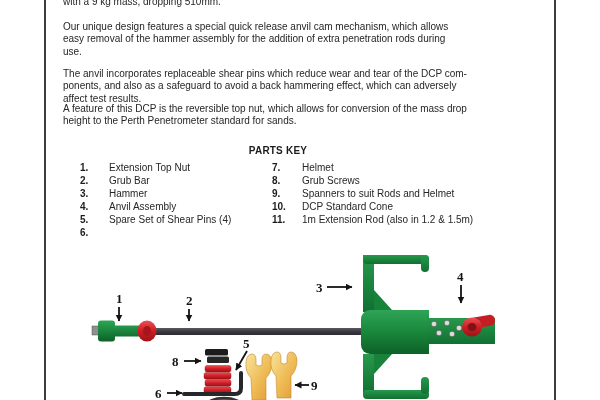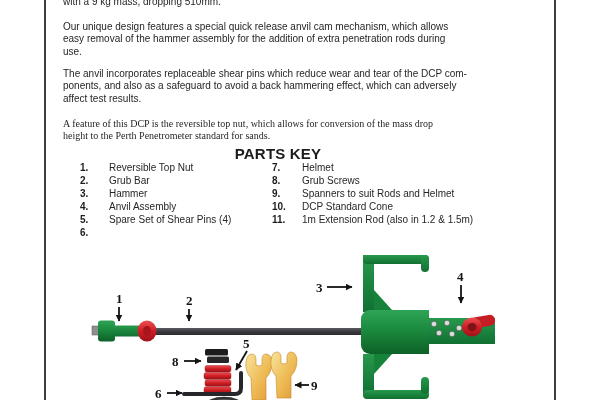--- a/index.html
+++ b/index.html
@@ -12,24 +12,24 @@
   }
   #page{position:absolute;inset:0;width:536px;height:400px;}
   .vline{position:absolute;top:0;bottom:0;width:2px;background:#3d3d3d;}
   #vline-left{left:44px;}
   #vline-right{left:554px;}
   .para{position:absolute;left:63px;width:440px;font-size:10px;line-height:12.3px;}
   .para .ln{white-space:nowrap;}
   #partial-top{top:-4px;}
   #para1{top:21px;}
   #para2{top:68px;}
-  #para3{top:118px;font-family:Liberation Serif, serif;}
+  #para3{top:103px;}
   #parts-heading{
     position:absolute;left:60px;top:145px;width:436px;text-align:center;
-    font-size:15px;font-weight:bold;letter-spacing:.2px;color:#1c1c1c;
+    font-size:10px;font-weight:bold;letter-spacing:.2px;color:#1c1c1c;
   }
   .parts-col{position:absolute;top:161px;font-size:10px;line-height:13px;}
   #parts-left{left:80px;}
   #parts-right{left:272px;}
   .part-row{display:flex;white-space:nowrap;}
   #parts-left .part-num{width:29px;font-weight:bold;color:#1c1c1c;}
   #parts-right .part-num{width:30px;font-weight:bold;color:#1c1c1c;}
   .part-label{color:#262626;}
   #diagram{position:absolute;left:0;top:250px;width:600px;height:150px;}
   svg text.callout{
@@ -64,21 +64,21 @@
   <div class="para" id="para3">
     <div class="ln">A feature of this DCP is the reversible top nut, which allows for conversion of the mass drop</div>
     <div class="ln">height to the Perth Penetrometer standard for sands.</div>
   </div>
 
   <div id="parts-heading">PARTS KEY</div>
 
   <div class="parts-col" id="parts-left">
     <div class="part-row">
       <span class="part-num">1.</span>
-      <span class="part-label">Reversible Top Nut</span>
+      <span class="part-label">Extension Top Nut</span>
     </div>
     <div class="part-row">
       <span class="part-num">2.</span>
       <span class="part-label">Grub Bar</span>
     </div>
     <div class="part-row">
       <span class="part-num">3.</span>
       <span class="part-label">Hammer</span>
     </div>
     <div class="part-row">

